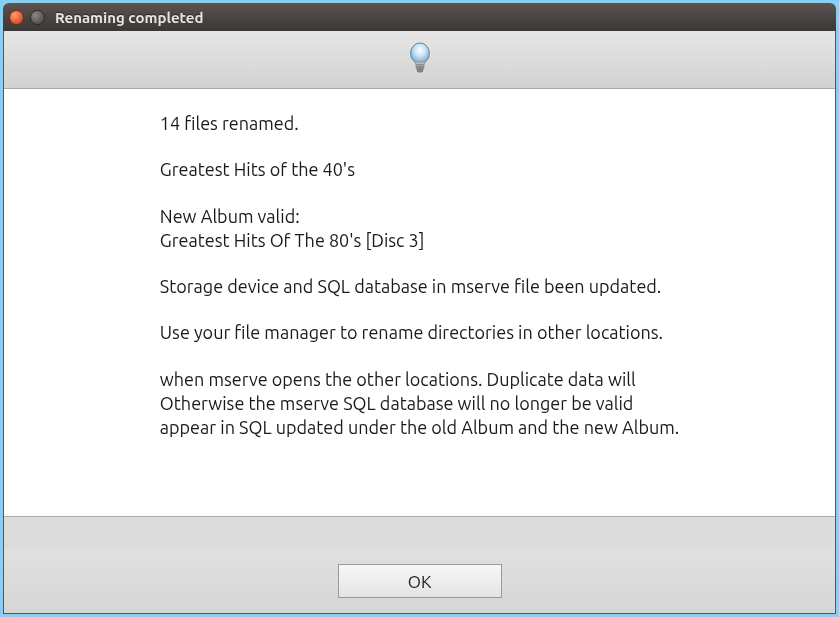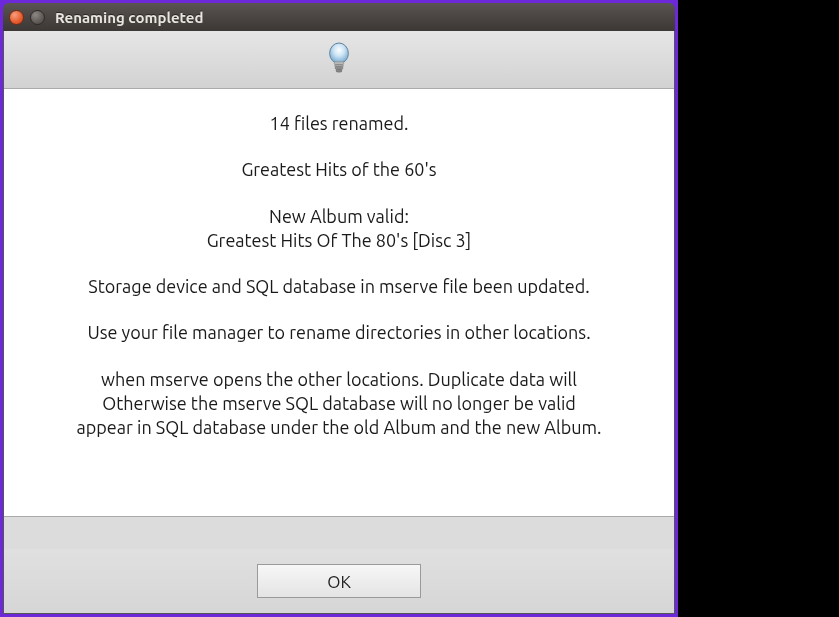--- a/index.html
+++ b/index.html
@@ -8,23 +8,23 @@
       padding: 0;
     }
     body {
       font-family: "Ubuntu", "DejaVu Sans", "Liberation Sans", sans-serif;
       background: #000;
       width: 839px;
       height: 617px;
       overflow: hidden;
     }
     .window-frame {
-      width: 678px;
+      width: 839px;
       height: 617px;
-      background: #6d28d9;
+      background: #7dd3fc;
       padding: 3px;
     }
     .titlebar {
       height: 28px;
       background: linear-gradient(to bottom, #5a5552 0%, #4a4542 50%, #3c3835 100%);
       display: flex;
       align-items: center;
       padding: 0 6px;
       border-top-left-radius: 6px;
       border-top-right-radius: 6px;
@@ -79,21 +79,21 @@
     .content-panel {
       background: #fff;
       margin: 0;
       flex: 1;
       border-bottom: 1px solid #aaa;
       display: flex;
       flex-direction: column;
       align-items: center;
       justify-content: flex-start;
       padding: 22px 30px 10px 30px;
-      text-align: center;
+      text-align: left;
     }
     .msg-block {
       font-size: 18px;
       color: #1a1a1a;
       line-height: 1.35;
     }
     .msg-block p {
       margin: 0;
     }
     .spacer {
@@ -147,32 +147,32 @@
           <rect x="12" y="27.5" width="8" height="2.5" rx="1" fill="#989898" stroke="#666" stroke-width="0.6"></rect>
           <rect x="13" y="30" width="6" height="3" rx="1.5" fill="#8a8a8a" stroke="#555" stroke-width="0.6"></rect>
         </svg>
       </span>
     </div>
 
     <div class="content-panel">
       <div class="msg-block">
         <p>14 files renamed.</p>
         <div class="spacer"></div>
-        <p>Greatest Hits of the 60's</p>
+        <p>Greatest Hits of the 40's</p>
         <div class="spacer"></div>
         <p>New Album valid:</p>
         <p>Greatest Hits Of The 80's [Disc 3]</p>
         <div class="spacer"></div>
         <p>Storage device and SQL database in mserve file been updated.</p>
         <div class="spacer"></div>
         <p>Use your file manager to rename directories in other locations.</p>
         <div class="spacer"></div>
         <p>when mserve opens the other locations. Duplicate data will</p>
         <p>Otherwise the mserve SQL database will no longer be valid</p>
-        <p>appear in SQL database under the old Album and the new Album.</p>
+        <p>appear in SQL updated under the old Album and the new Album.</p>
       </div>
     </div>
 
     <div class="button-bar">
       <button class="ok-button">OK</button>
     </div>
   </div>
 </div>
 
 </body></html>

